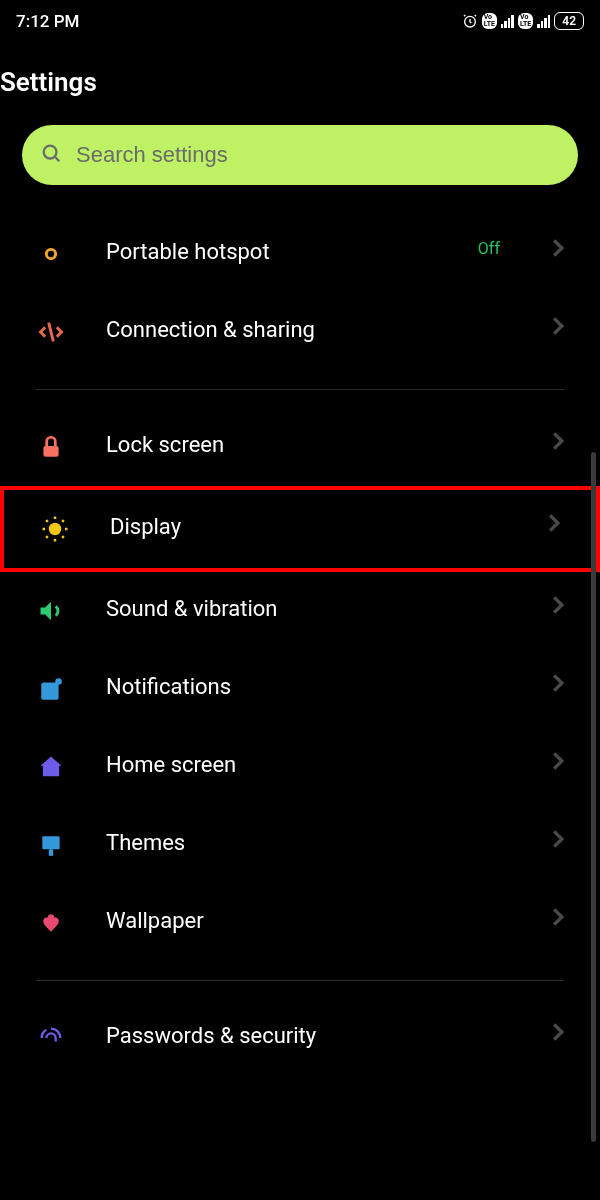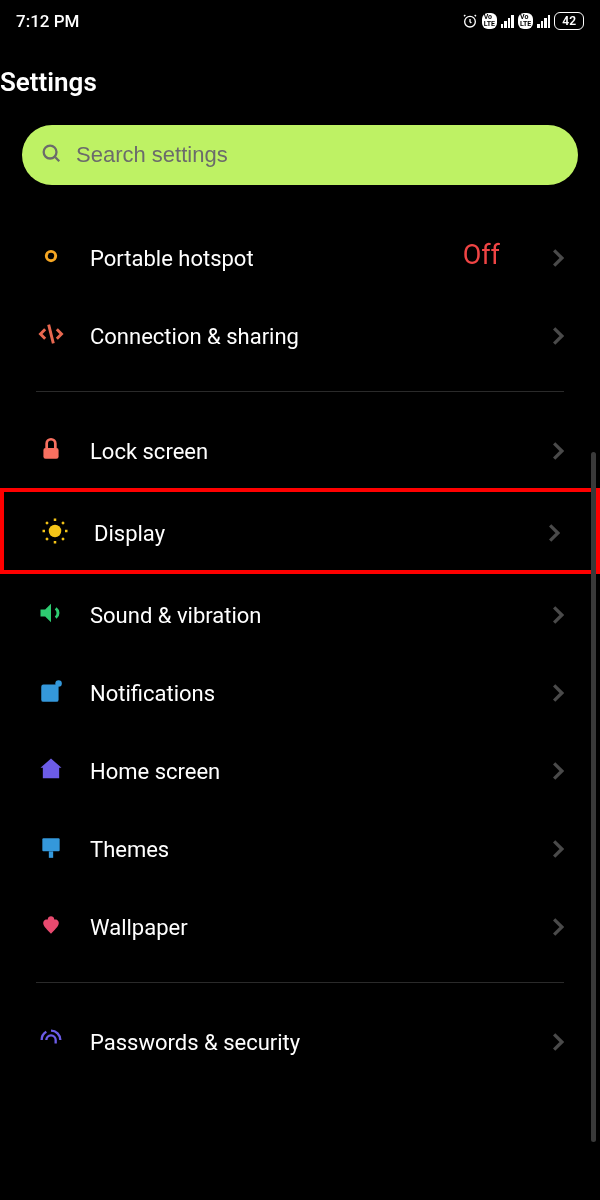--- a/index.html
+++ b/index.html
@@ -79,42 +79,42 @@
       width: 100%;
     }
     .search-bar input::placeholder {
       color: #6b6b6b;
     }
     .content {
       padding: 0 0px;
     }
     .setting-item {
       display: flex;
-      align-items: flex-end;
+      align-items: flex-start;
       padding: 24px 36px;
-      gap: 24px;
+      gap: 40px;
       position: relative;
     }
     .setting-icon {
       width: 30px;
       height: 30px;
       display: flex;
       align-items: center;
       justify-content: center;
       flex-shrink: 0;
     }
     .setting-label {
       font-size: 22px;
       flex: 1;
       color: #ffffff;
     }
     .setting-value {
-      font-size: 27px;
-      color: #ef4444;
-      margin-right: 28px;
+      font-size: 16px;
+      color: #22c55e;
+      margin-right: 12px;
     }
     .chevron {
       color: #4a4a4a;
       flex-shrink: 0;
     }
     .divider {
       height: 1px;
       background: #2a2a2a;
       margin: 18px 36px;
     }

